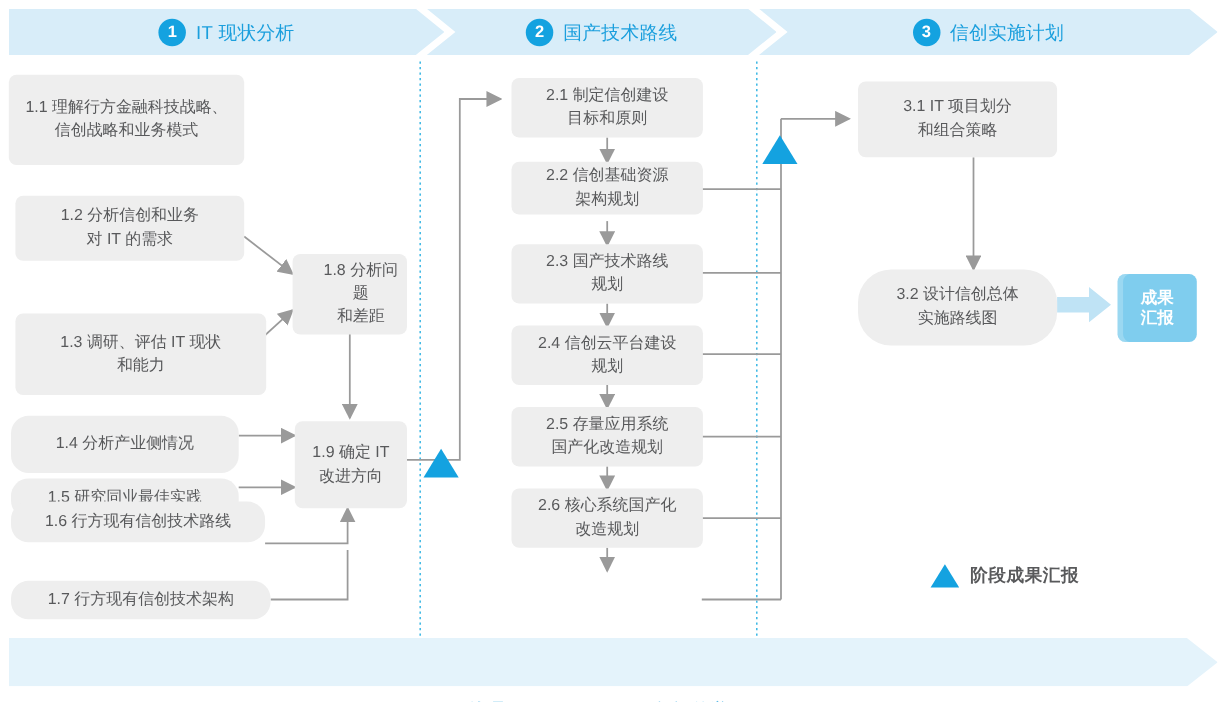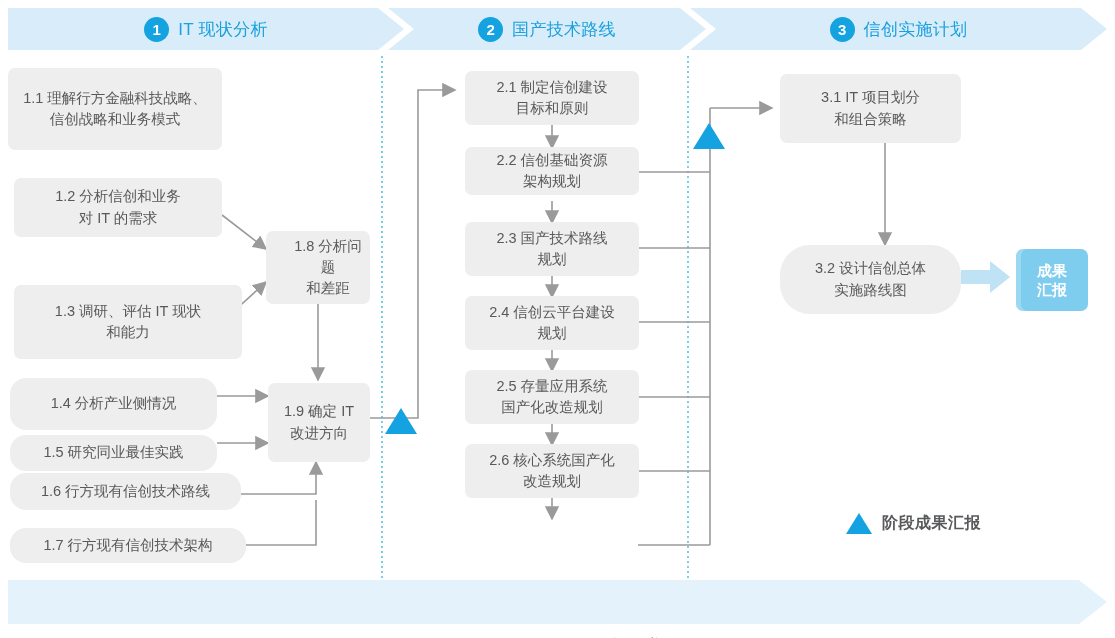--- a/index.html
+++ b/index.html
@@ -178,21 +178,21 @@
   </div>
 
   <div class="node r-sm" style="left:8px;top:68px;width:214px;height:82px;">1.1 理解行方金融科技战略、
 信创战略和业务模式</div>
   <div class="node r-sm" style="left:14px;top:178px;width:208px;height:59px;">1.2 分析信创和业务
 对 IT 的需求</div>
   <div class="node r-sm" style="left:14px;top:285px;width:228px;height:74px;">1.3 调研、评估 IT 现状
 和能力</div>
   <div class="node r-pill" style="left:10px;top:378px;width:207px;height:52px;">1.4 分析产业侧情况</div>
   <div class="node r-pill" style="left:10px;top:425px;width:207px;height:36px;margin-top:10px;">1.5 研究同业最佳实践</div>
-  <div class="node r-pill" style="left:10px;top:473px;width:231px;height:37px;text-align:center;">1.6 行方现有信创技术路线</div>
+  <div class="node r-pill" style="left:10px;top:456px;width:231px;height:37px;text-align:center;">1.6 行方现有信创技术路线</div>
   <div class="node r-pill" style="left:10px;top:528px;width:236px;height:35px;">1.7 行方现有信创技术架构</div>
   <div class="node r-sm" style="left:266px;top:231px;width:104px;height:73px;padding-left:28px;">1.8 分析问题
 和差距</div>
   <div class="node r-sm" style="left:268px;top:383px;width:102px;height:79px;">1.9 确定 IT
 改进方向</div>
 
   <div class="node r-sm" style="left:465px;top:71px;width:174px;height:54px;">2.1 制定信创建设
 目标和原则</div>
   <div class="node r-sm" style="left:465px;top:147px;width:174px;height:48px;">2.2 信创基础资源
 架构规划</div>

